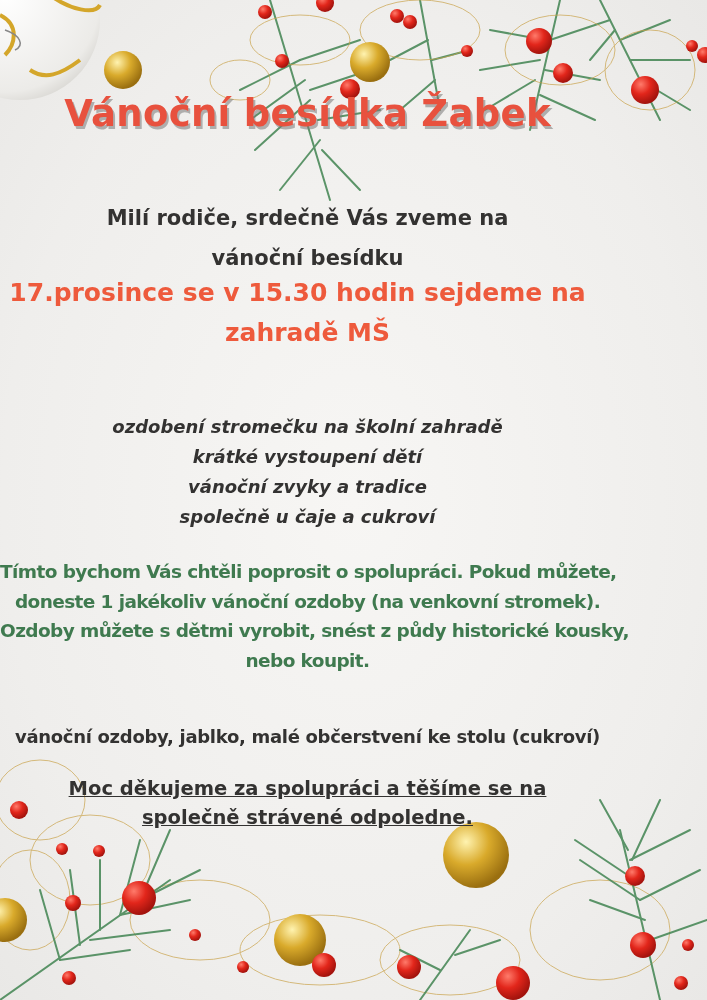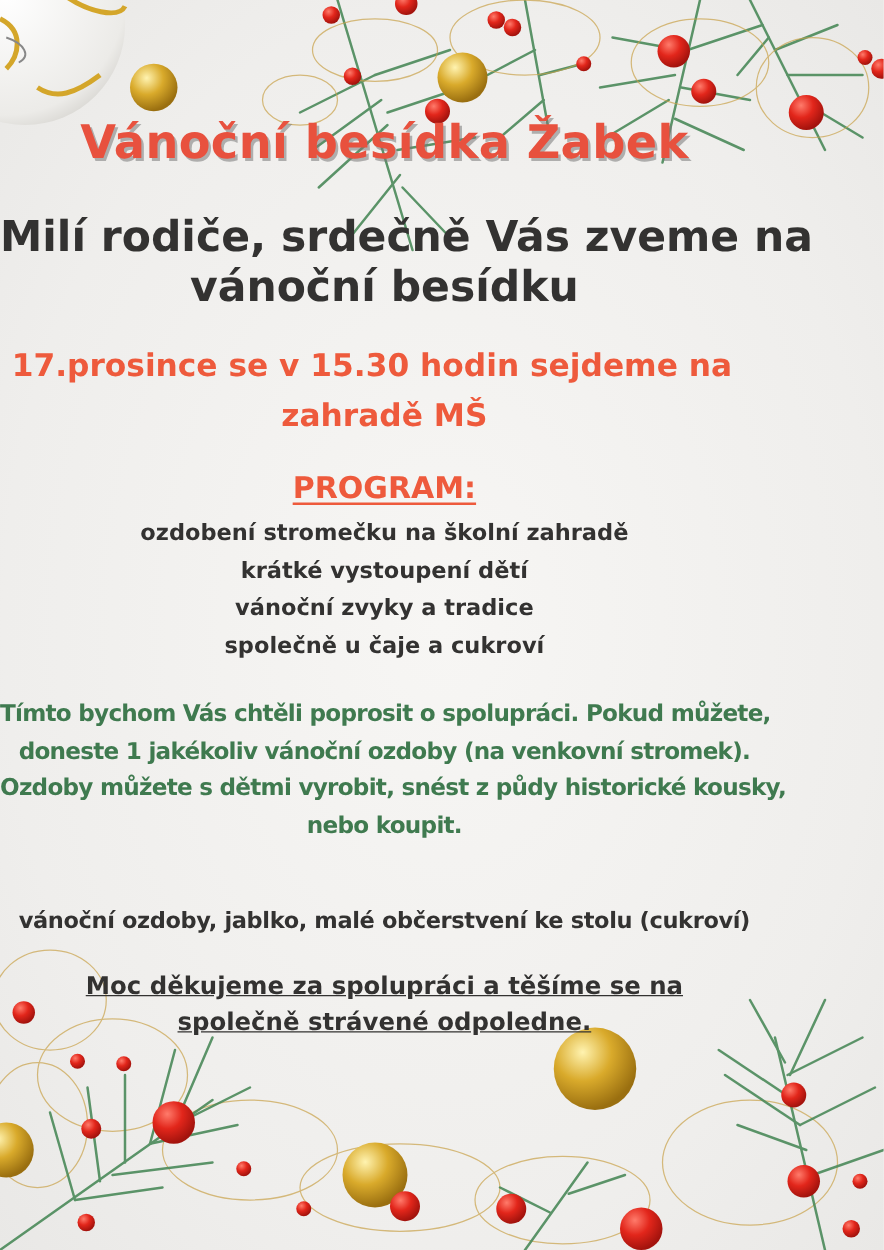--- a/index.html
+++ b/index.html
@@ -17,25 +17,25 @@
   .content { position: absolute; inset: 0; }
   .line { position: absolute; left: 0; width: 615px; text-align: center; font-weight: bold; white-space: nowrap; }
   .title {
     top: 92px; font-size: 37px; color: #e8513e;
     text-shadow: 2px 3px 0 rgba(120,120,120,0.55);
     letter-spacing: 0.3px;
   }
   .dark { color: #333231; }
   .red { color: #ee5a3c; }
   .green { color: #3f7a4f; }
-  .intro { font-size: 34px; line-height: 44px; }
+  .intro { font-size: 21px; line-height: 44px; margin-top: 28px; }
   .date { font-size: 25px; line-height: 44px; }
   .ul { text-decoration: underline; text-underline-offset: 4px; text-decoration-thickness: 2px; }
   .prog-h { font-size: 24px; }
-  .prog { font-size: 18px; line-height: 29.5px; }
+  .prog { font-size: 18px; line-height: 29.5px; font-style: italic; }
   .para { font-size: 18.5px; line-height: 29.5px; text-align: center; }
   .sebou-h { font-size: 17px; }
   .sebou { font-size: 18px; }
   .thanks { font-size: 19.5px; line-height: 29px; text-decoration: underline; }
 </style>
 </head>
 <body>
 
 <div class="bg"></div>
 
@@ -184,23 +184,20 @@
 
 <main class="content">
   <h1 class="line title" style="margin:0">Vánoční besídka Žabek</h1>
 
   <div class="line dark intro" style="top:168px">Milí rodiče, srdečně Vás zveme na</div>
   <div class="line dark intro" style="top:208px">vánoční besídku</div>
 
   <div class="line red date" style="top:271px; left:-10px">17.prosince se v 15.30 hodin sejdeme na</div>
   <div class="line red date" style="top:311px">zahradě MŠ</div>
 
-  <div class="line red prog-h" style="top:376px">
-    <span class="ul">PROGRAM: </span>
-  </div>
   <div class="line dark prog" style="top:412px">ozdobení stromečku na školní zahradě</div>
   <div class="line dark prog" style="top:442px">krátké vystoupení dětí</div>
   <div class="line dark prog" style="top:472px">vánoční zvyky a tradice</div>
   <div class="line dark prog" style="top:502px">společně u čaje a cukroví</div>
 
   <div class="line green para" style="top:557px; letter-spacing:-0.6px">Tímto bychom Vás chtěli poprosit o spolupráci. Pokud můžete,</div>
   <div class="line green para" style="top:587px; letter-spacing:-0.6px">doneste 1 jakékoliv vánoční ozdoby (na venkovní stromek).</div>
   <div class="line green para" style="top:616px; letter-spacing:-0.6px">Ozdoby můžete s dětmi vyrobit, snést z půdy historické kousky,</div>
   <div class="line green para" style="top:646px; letter-spacing:-0.6px">nebo koupit.</div>
 

